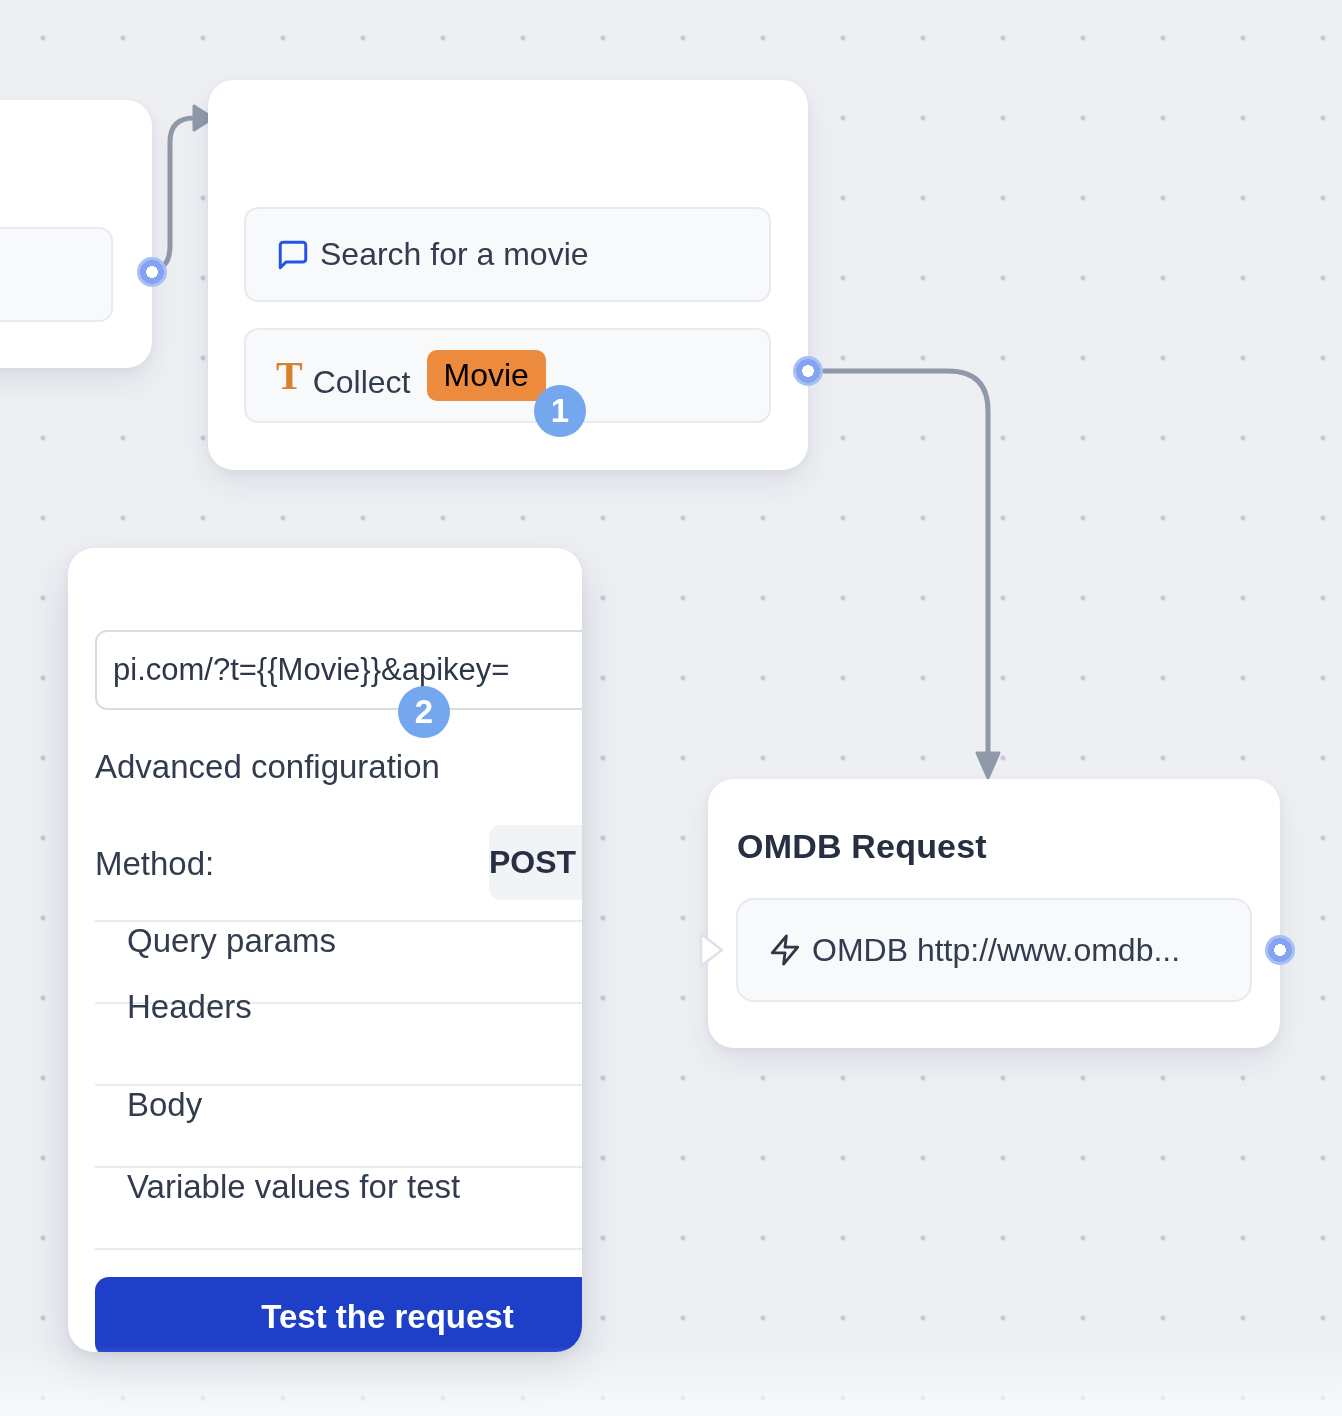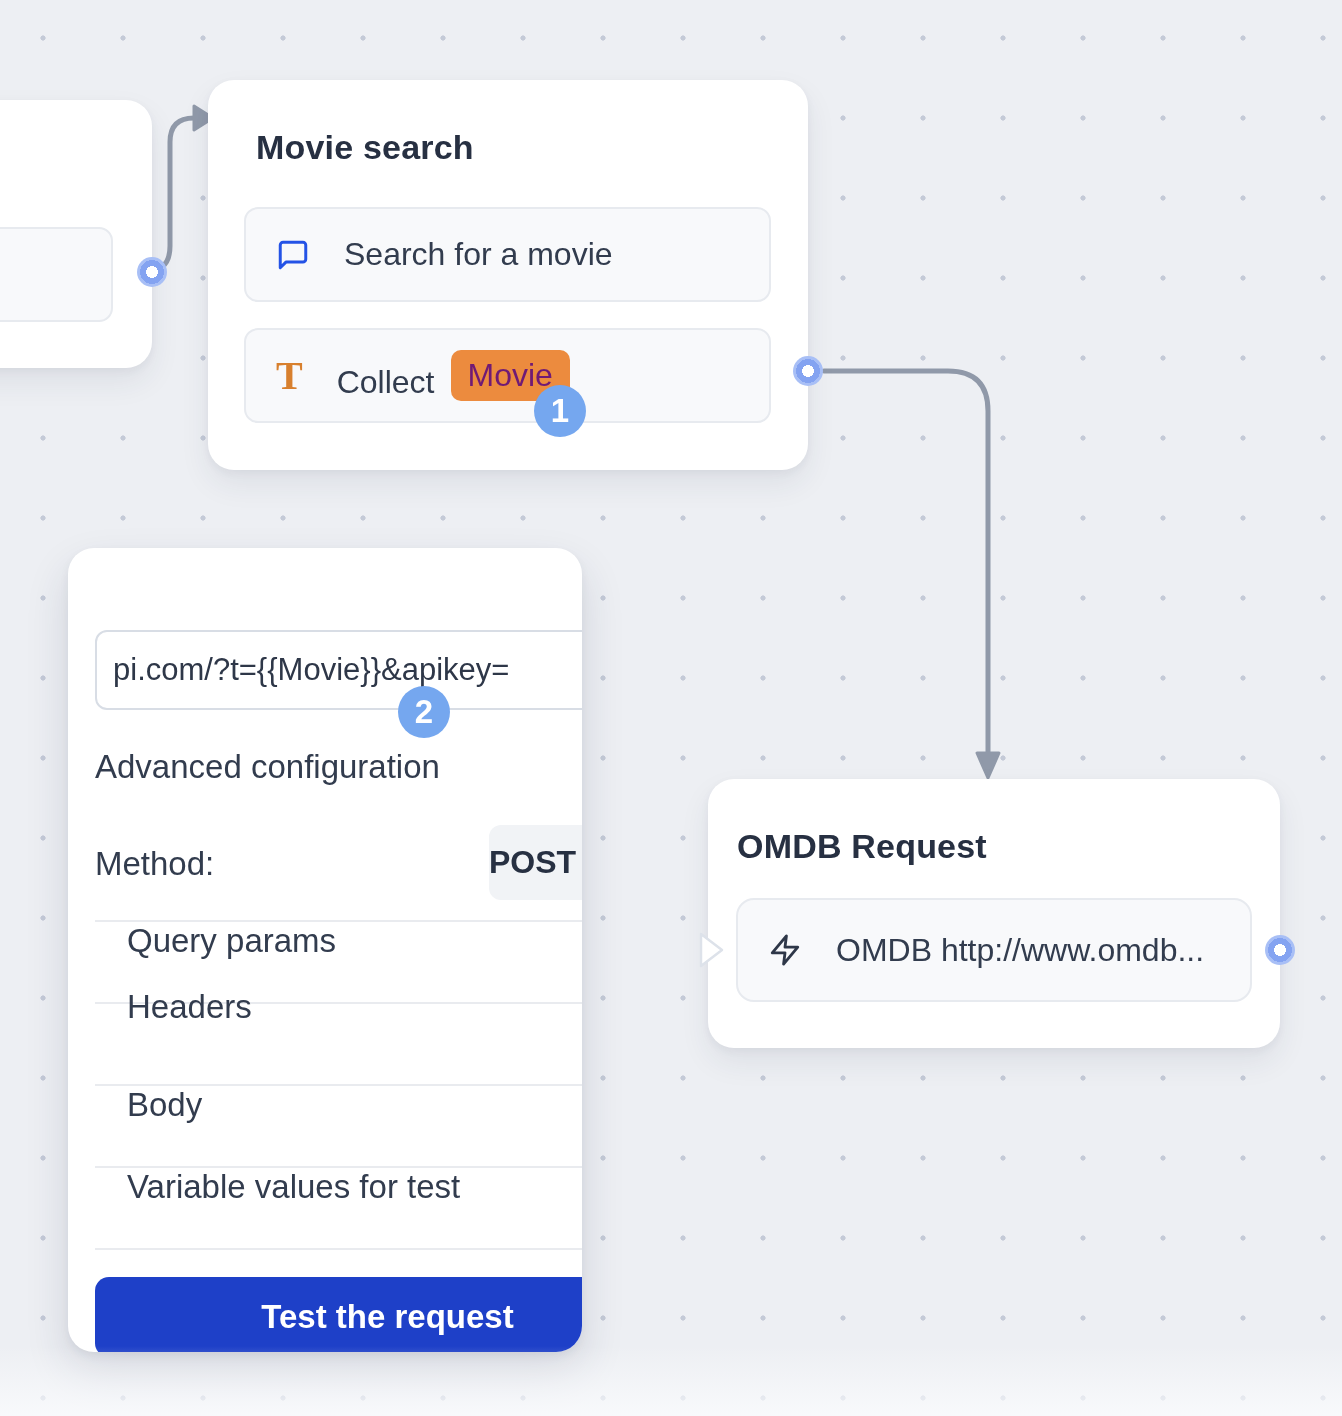--- a/index.html
+++ b/index.html
@@ -18,25 +18,25 @@
   }
   .node{
     position:absolute;background:#ffffff;border-radius:26px;
     box-shadow:0 14px 30px rgba(35,45,75,0.08), 0 3px 8px rgba(35,45,75,0.05);
     z-index:2;
   }
   .node-title{font-size:34px;font-weight:700;color:#273042;letter-spacing:0.2px;}
   .block{
     position:absolute;display:flex;align-items:center;
     background:#f8f9fb;border:2px solid #e7eaef;border-radius:14px;
-    box-sizing:border-box;padding-left:30px;gap:34px;
+    box-sizing:border-box;padding-left:30px;gap:10px;
   }
   .block-label{font-size:32px;color:#323c4e;white-space:nowrap;}
   .chip{
-    display:inline-block;background:#ec8b3e;color:#701a75;border-radius:10px;
+    display:inline-block;background:#ec8b3e;color:#000000;border-radius:10px;
     padding:7px 17px;font-size:32px;margin-left:16px;
   }
   .t-glyph{font-family:"Liberation Serif","DejaVu Serif",serif;font-size:40px;font-weight:600;color:#d8802e;line-height:1;}
   .port{
     position:absolute;width:30px;height:30px;border-radius:50%;z-index:4;
     background:radial-gradient(circle at 50% 50%, #ffffff 0 6px, #84a3f1 6px 12px, #a8bff6 12px 15px);
   }
   .badge{
     position:absolute;width:52px;height:52px;border-radius:50%;
     background:#75a7ef;color:#ffffff;font-size:33px;font-weight:700;
@@ -91,21 +91,20 @@
     <path d="M824 371 L948 371 Q988 371 988 411 L988 756" stroke="#9099a9" stroke-width="5" fill="none" stroke-linecap="round"></path>
     <polygon points="977,753 999,753 988,778" fill="#9099a9" stroke="#9099a9" stroke-width="3" stroke-linejoin="round"></polygon>
   </svg>
 
   <div class="node" style="left:-120px;top:100px;width:272px;height:268px;">
     <div class="block" style="left:60px;top:127px;width:173px;height:95px;"></div>
   </div>
   <div class="port" style="left:137px;top:257px;"></div>
 
   <div class="node" style="left:208px;top:80px;width:600px;height:390px;">
-    <div class="node-title" style="position:absolute;left:48px;top:48px;">Movie search</div>
 
     <div class="block" style="left:36px;top:127px;width:527px;height:95px;">
       <span style="display:flex;">
         <svg class="stroke-ico" width="34" height="34" viewBox="0 0 24 24" stroke="#2453e6" stroke-width="2.1">
           <path d="M21 15a2 2 0 0 1-2 2H7l-4 4V5a2 2 0 0 1 2-2h14a2 2 0 0 1 2 2z"></path>
         </svg>
       </span>
       <span class="block-label">Search for a movie</span>
     </div>
 

